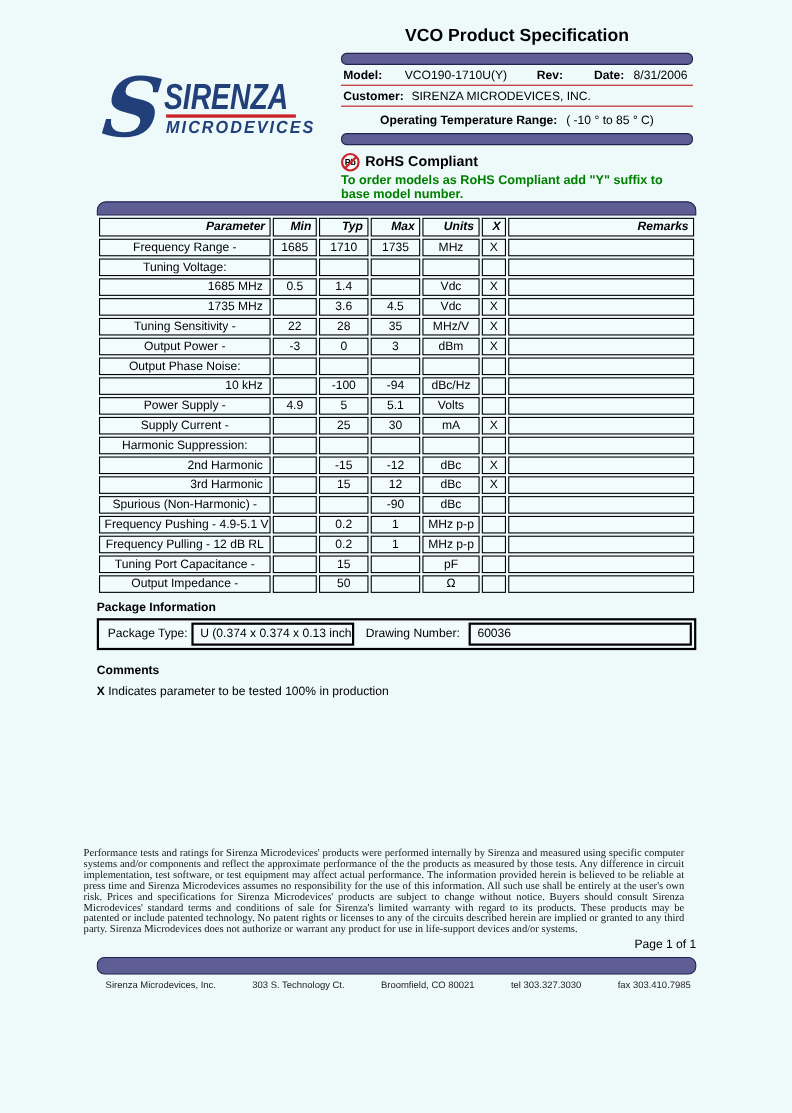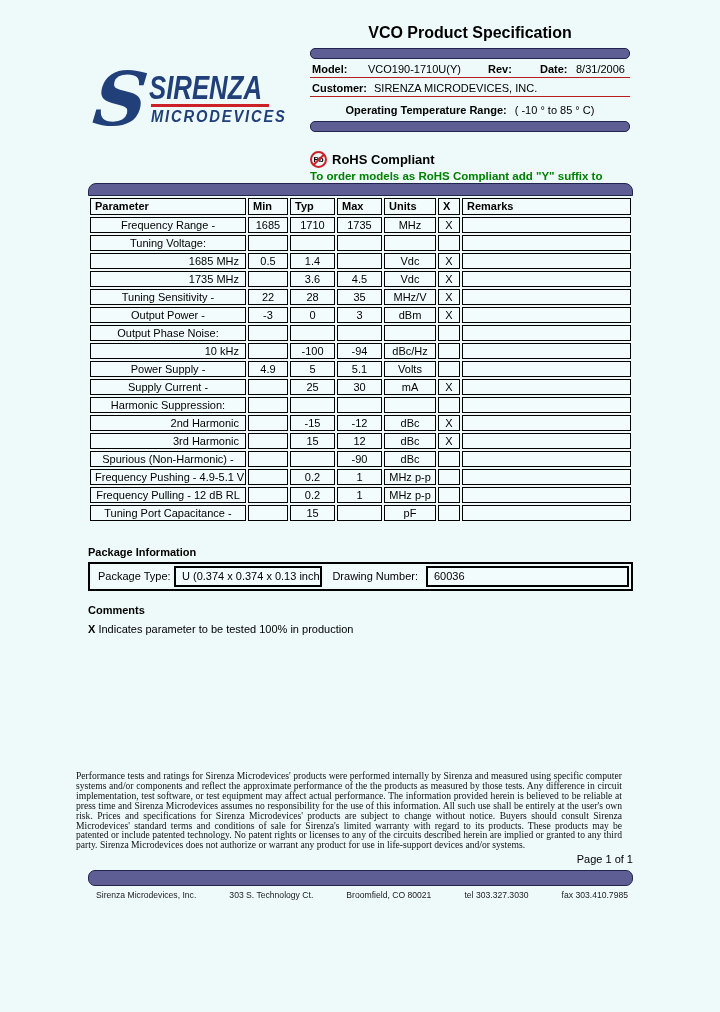--- a/index.html
+++ b/index.html
@@ -38,21 +38,21 @@
   }
   .field-row { display: flex; align-items: baseline; font-size: 11px; padding: 4px 2px 2px 2px; border-bottom: 1px solid #b91c1c; }
   .lbl { font-weight: bold; }
   .w-model-lbl { width: 56px; }
   .w-model-val { width: 120px; }
   .w-rev-lbl { width: 52px; }
   .w-date-lbl { width: 36px; }
   .temp-row { display: flex; align-items: baseline; font-size: 11px; padding: 7px 2px 5px 2px; justify-content: center; }
   .temp-row .lbl { margin-right: 8px; }
 
-  .rohs-row { display: flex; align-items: center; margin-top: 19px; }
+  .rohs-row { display: flex; margin-top: 7px; }
   .pb-icon {
     position: relative; width: 17px; height: 17px; border: 2px solid #cc2127; border-radius: 50%;
     display: flex; align-items: center; justify-content: center;
     font-size: 8px; font-weight: bold; color: #000; margin-right: 5px; background: transparent;
   }
   .pb-icon::after {
     content: ""; position: absolute; left: -1px; top: 5.5px; width: 15px; height: 2px;
     background: #cc2127; transform: rotate(-45deg);
   }
   .rohs-title { font-size: 13px; font-weight: bold; }
@@ -65,21 +65,21 @@
     border-radius: 8px 8px 0 0;
   }
   table.spec {
     width: 545px; border-collapse: separate; border-spacing: 2px; table-layout: fixed;
     font-size: 11px;
   }
   table.spec td, table.spec th {
     border: 1px solid #000; background: #f3fcfd; line-height: 12px; padding: 1px 4px;
     overflow: hidden; white-space: nowrap;
   }
-  table.spec th { font-weight: bold; text-align: left; line-height: 13px; }
+  table.spec th { font-weight: bold; text-align: right; line-height: 13px; font-style: italic; }
   td.param { text-align: center; }
   td.param.indent { text-align: right; padding-right: 6px; }
   td.num { text-align: center; padding: 1px 1px; }
 
   
   .pkg { position: absolute; left: 88px; top: 546px; width: 545px; }
   .section-h { font-size: 11px; font-weight: bold; margin-bottom: 4px; }
   .pkg-box { border: 2px solid #000; background: #eef9fa; padding: 0; }
   table.pkg-t { width: 100%; border-collapse: separate; border-spacing: 2px; font-size: 11px; table-layout: fixed; }
   table.pkg-t td { background: #f3fcfd; line-height: 15px; padding: 1px 6px; white-space: nowrap; overflow: hidden; }
@@ -325,20 +325,29 @@
           </tr>
           <tr>
             <td class="param">Tuning Port Capacitance -</td>
             <td class="num">&nbsp;</td>
             <td class="num">15</td>
             <td class="num">&nbsp;</td>
             <td class="num">pF</td>
             <td class="num">&nbsp;</td>
             <td class="remarks">&nbsp;</td>
           </tr>
+          <tr>
+            <td class="param">Output Impedance -</td>
+            <td class="num">&nbsp;</td>
+            <td class="num">50</td>
+            <td class="num">&nbsp;</td>
+            <td class="num">Ω</td>
+            <td class="num">&nbsp;</td>
+            <td class="remarks">&nbsp;</td>
+          </tr>
         </tbody>
     </table>
   </div>
 
   <div class="pkg">
     <div class="section-h">Package Information</div>
     <div class="pkg-box">
       <table class="pkg-t">
         <colgroup>
           <col style="width:80px">

